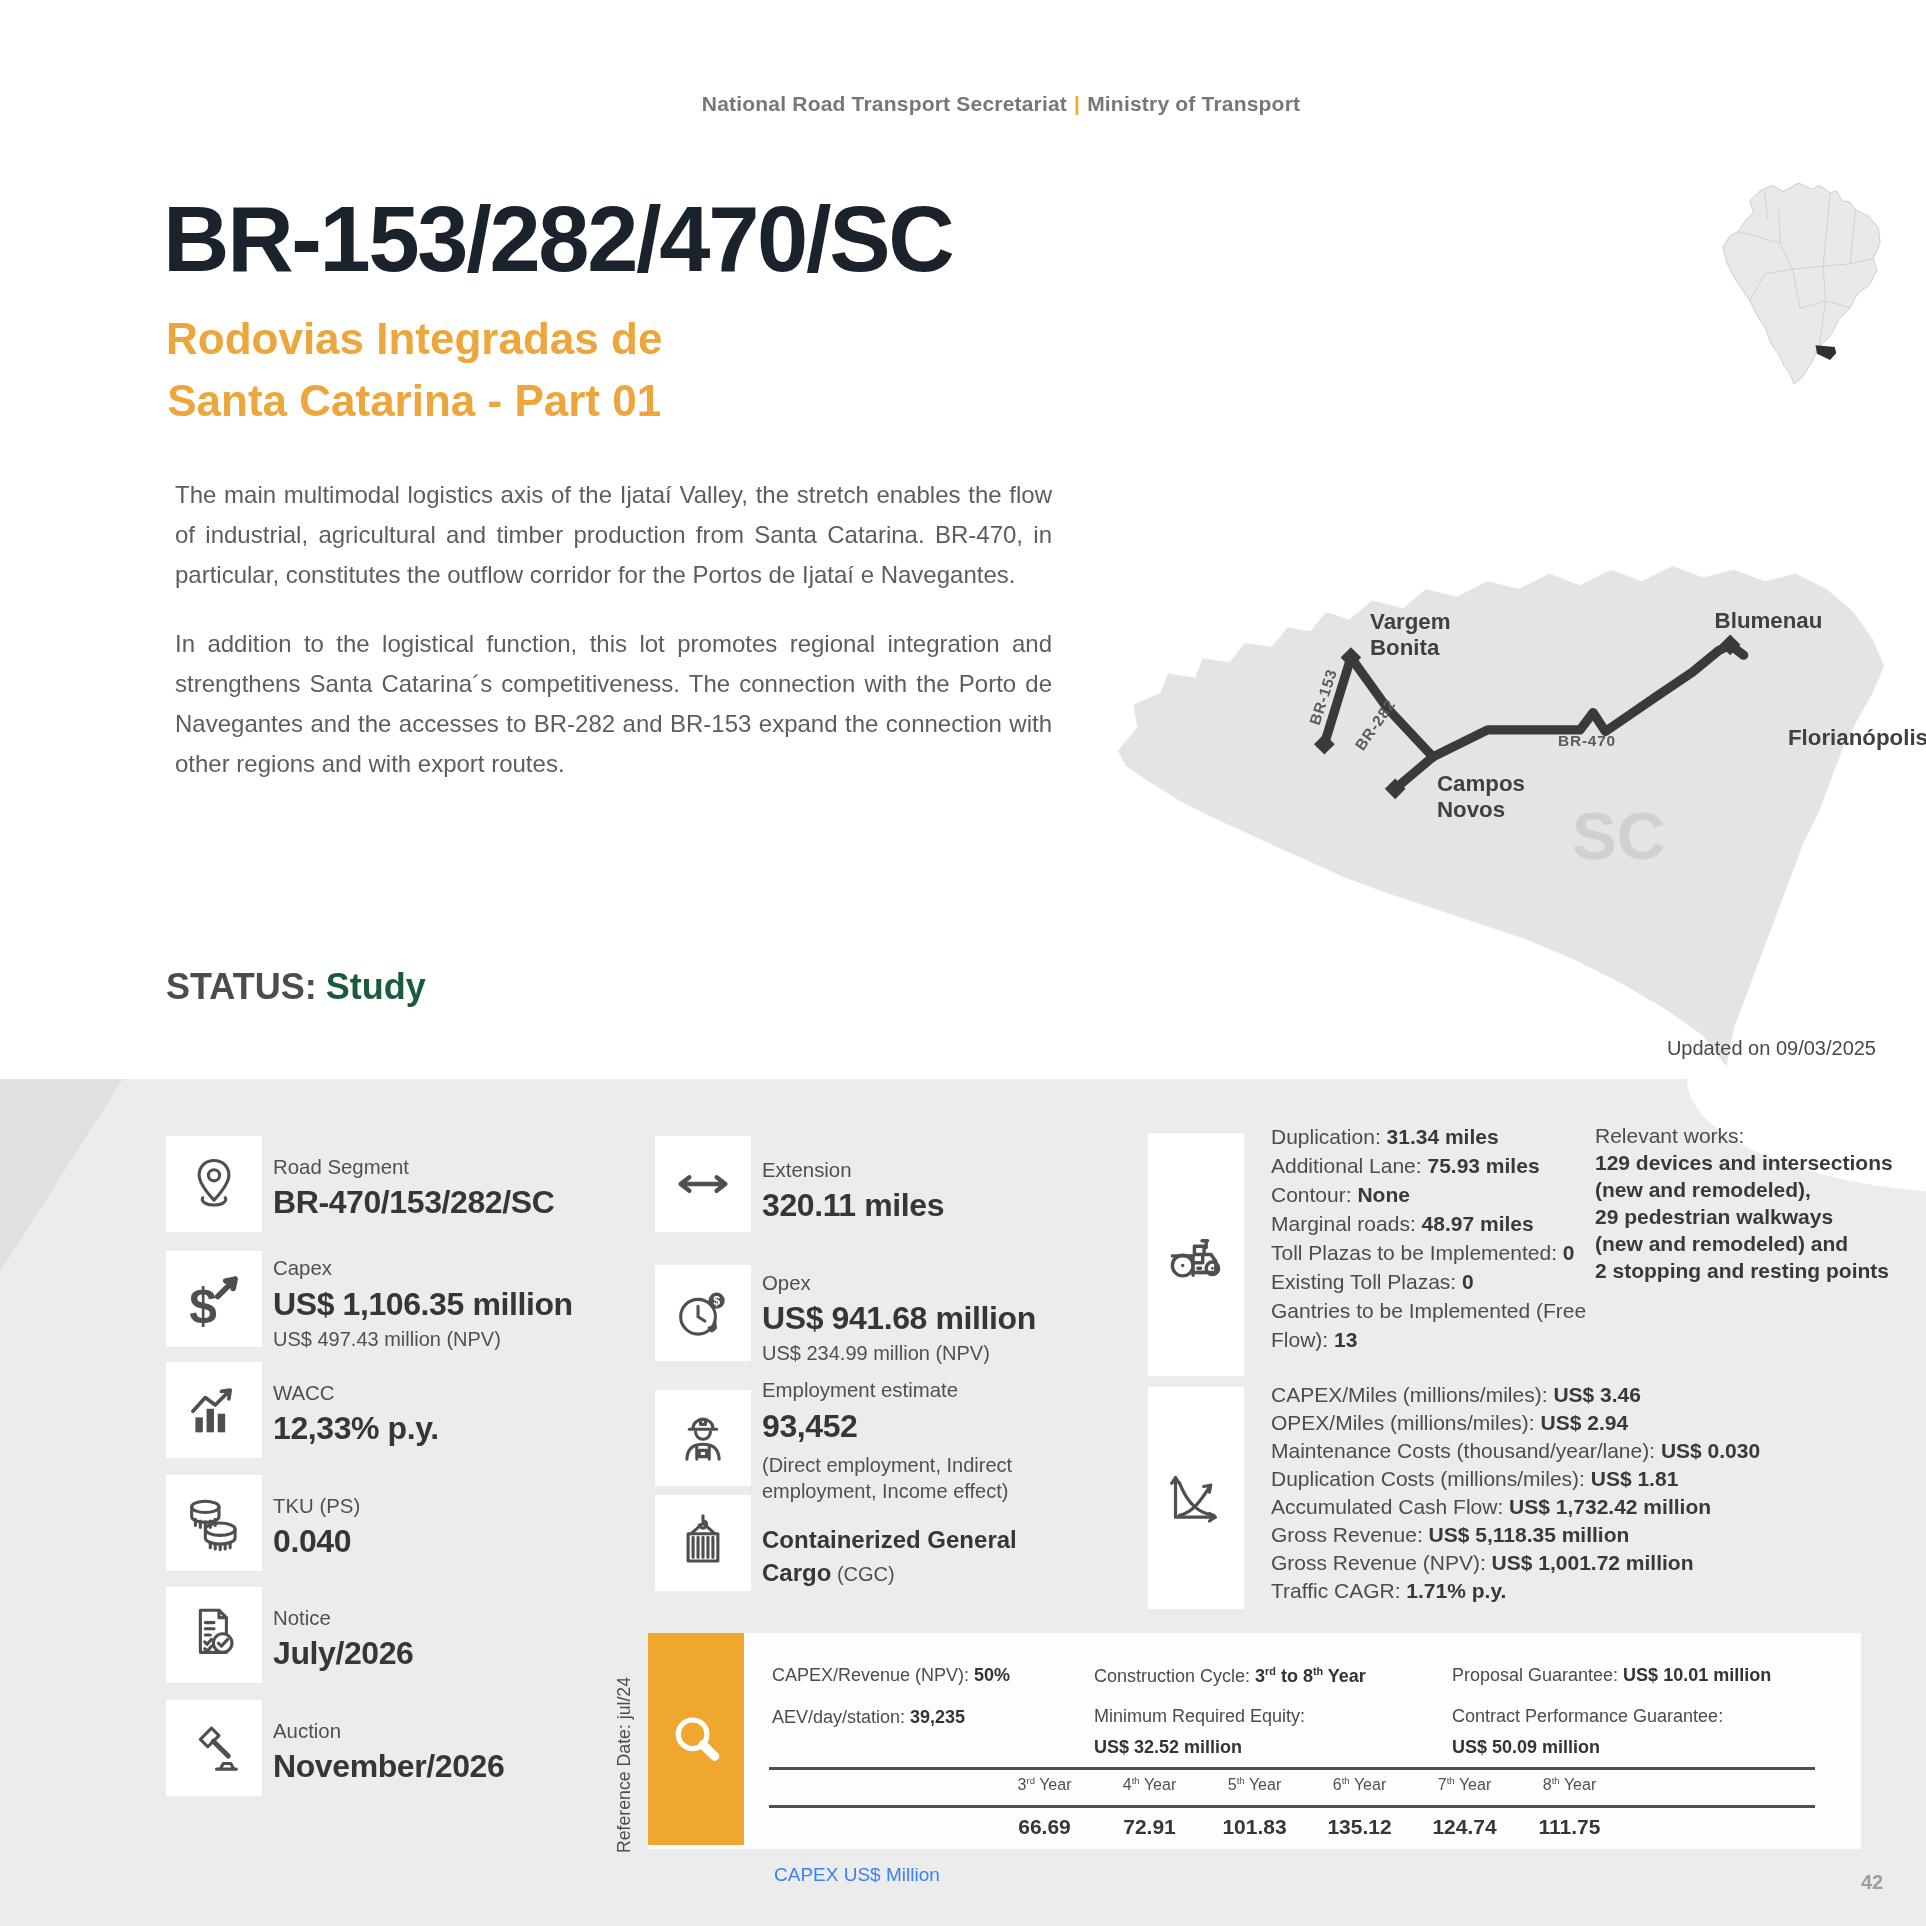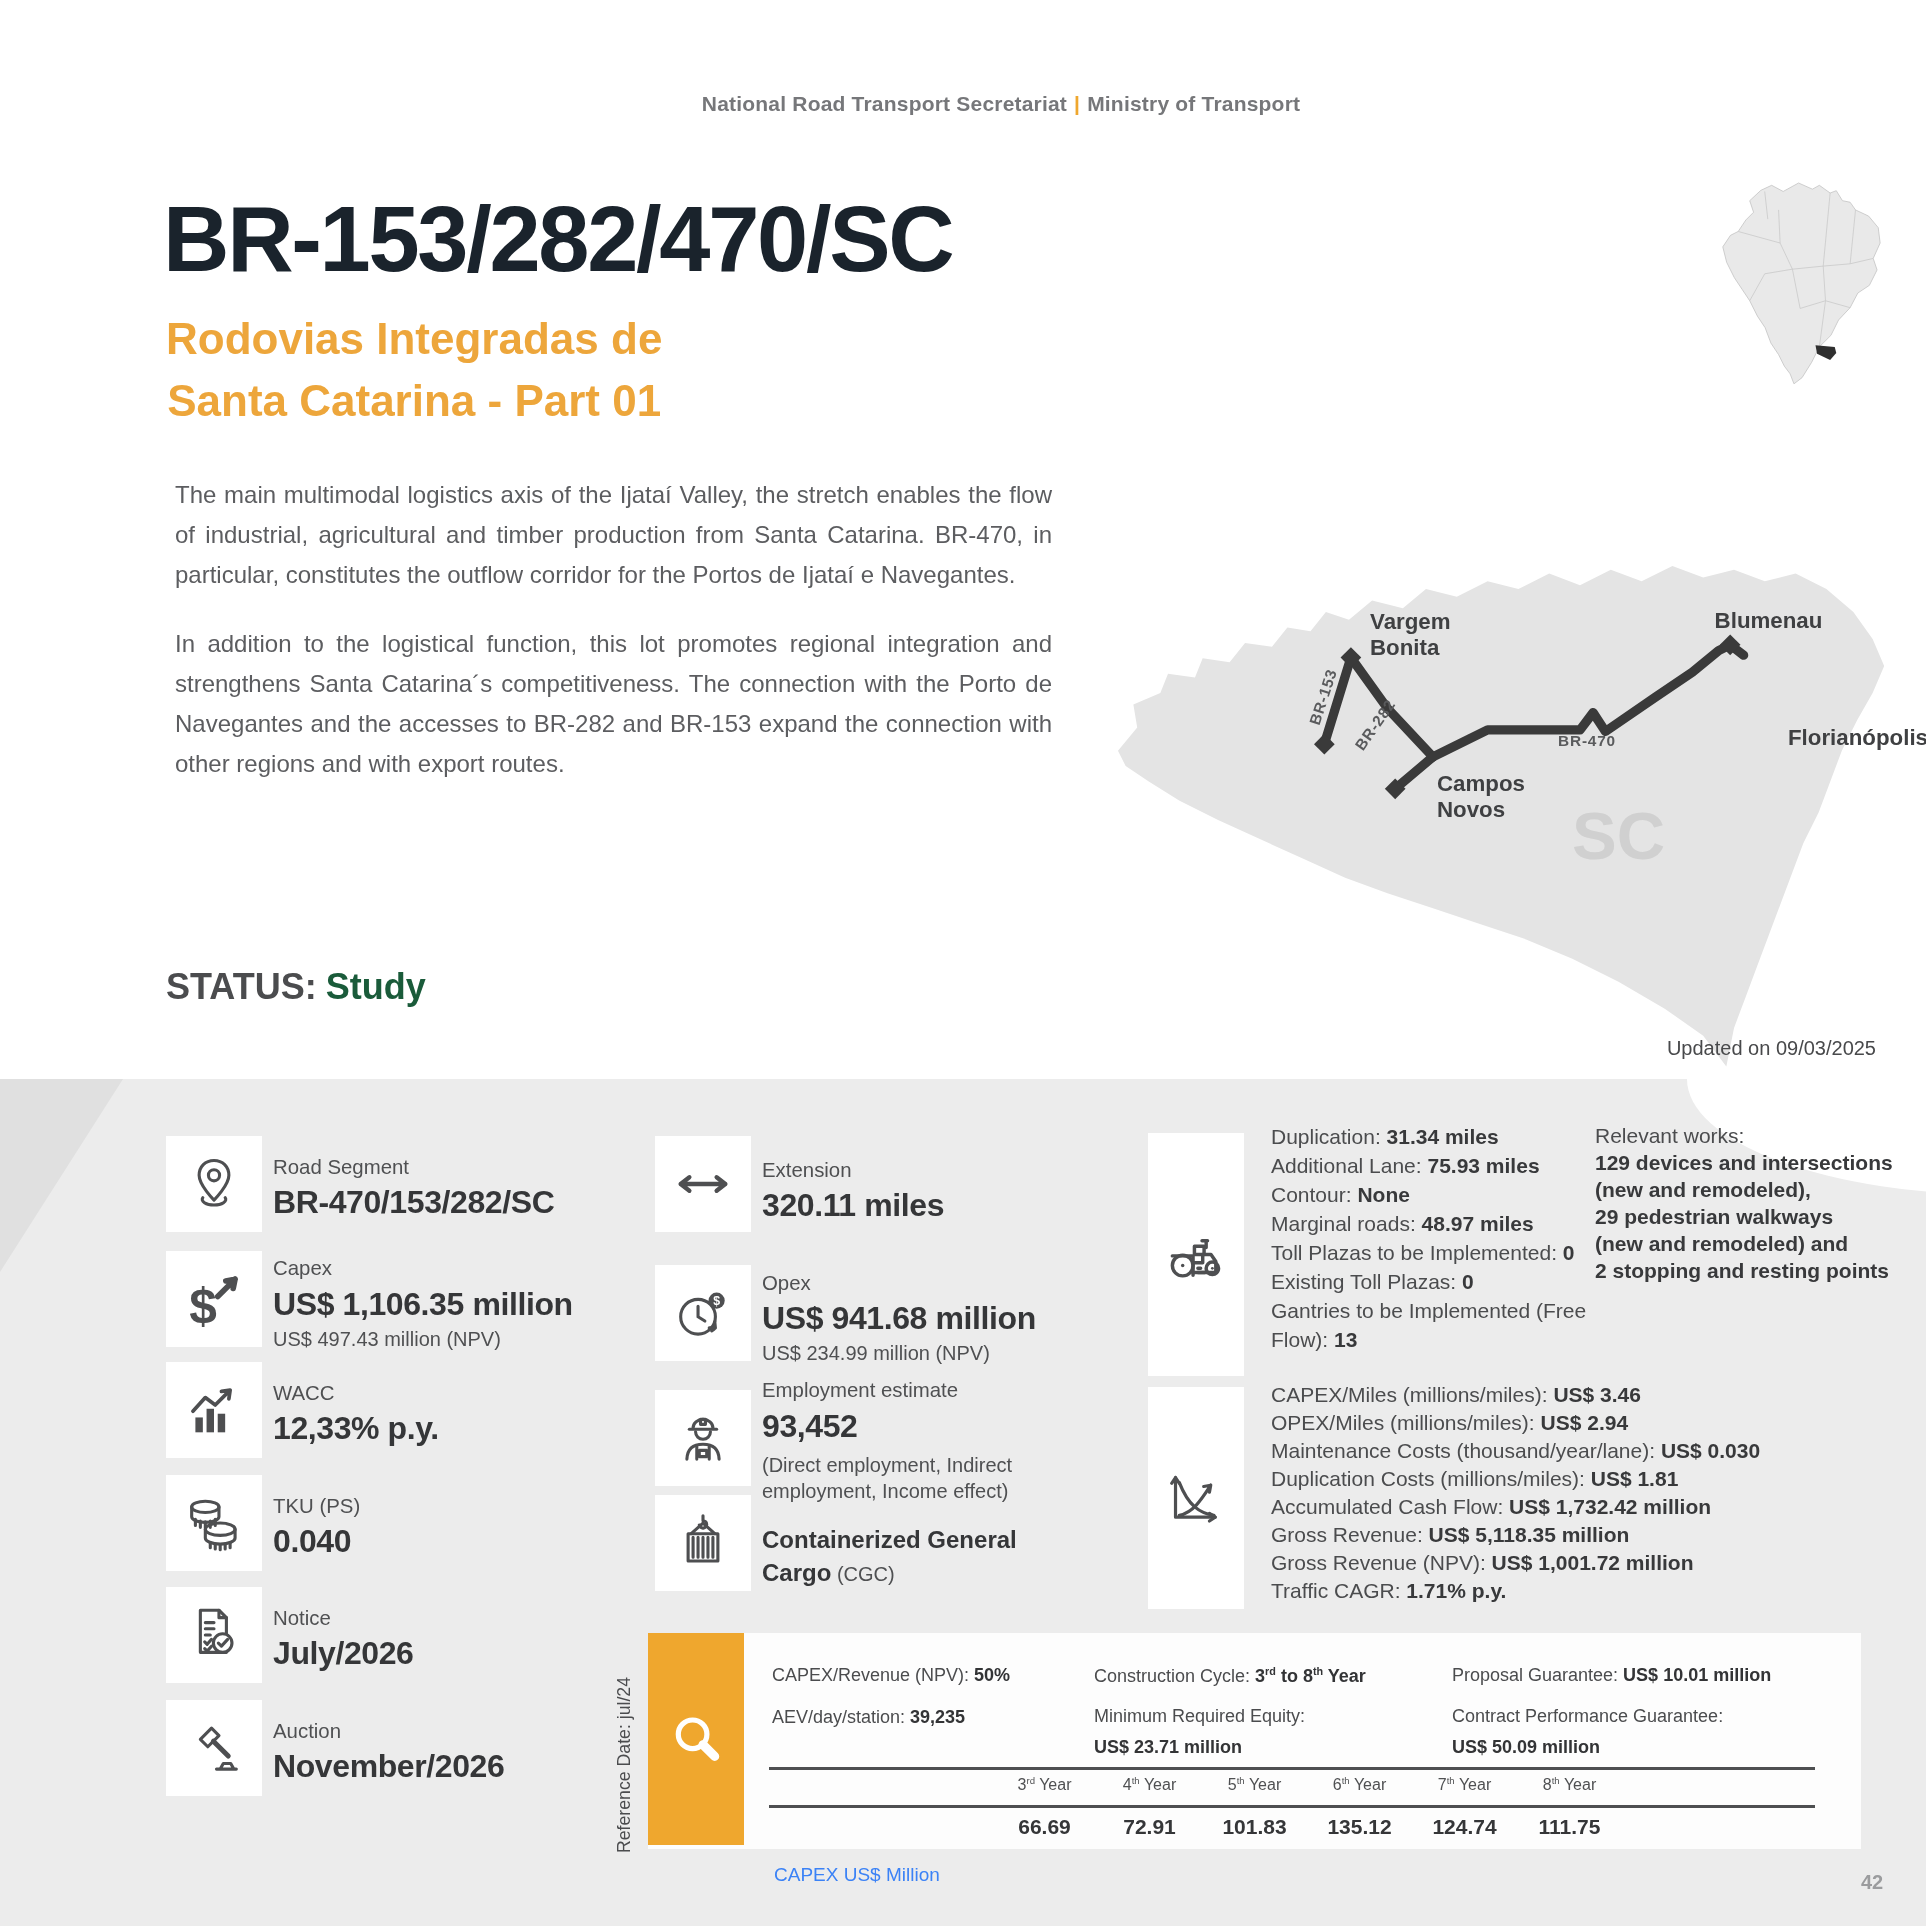--- a/index.html
+++ b/index.html
@@ -381,21 +381,21 @@
   <div class="refdate">Reference Date: jul/24</div>
 
   <div class="abs kv" style="left:772px;top:1665px;">
     <span>CAPEX/Revenue (NPV): </span><b>50%</b></div>
   <div class="abs kv" style="left:772px;top:1707px;">
     <span>AEV/day/station: </span><b>39,235</b></div>
 
   <div class="abs kv" style="left:1094px;top:1665px;">
     <span>Construction Cycle: </span><b><span>3</span><sup>rd</sup><span> to 8</span><sup>th</sup><span> Year</span></b></div>
   <div class="abs kv" style="left:1094px;top:1706px;">Minimum Required Equity:</div>
-  <div class="abs kv" style="left:1094px;top:1737px;font-weight:bold;color:#333436;">US$ 23.71 million</div>
+  <div class="abs kv" style="left:1094px;top:1737px;font-weight:bold;color:#333436;">US$ 32.52 million</div>
 
   <div class="abs kv" style="left:1452px;top:1665px;">
     <span>Proposal Guarantee: </span><b>US$ 10.01 million</b></div>
   <div class="abs kv" style="left:1452px;top:1706px;">Contract Performance Guarantee:</div>
   <div class="abs kv" style="left:1452px;top:1737px;font-weight:bold;color:#333436;">US$ 50.09 million</div>
 
   <div class="rule" style="left:769px;top:1767px;width:1046px;"></div>
   <div class="trow" style="left:992px;top:1775px;">
     <div class="tcell thead"><span>3</span><sup>rd</sup><span> Year</span></div>
     <div class="tcell thead"><span>4</span><sup>th</sup><span> Year</span></div>

